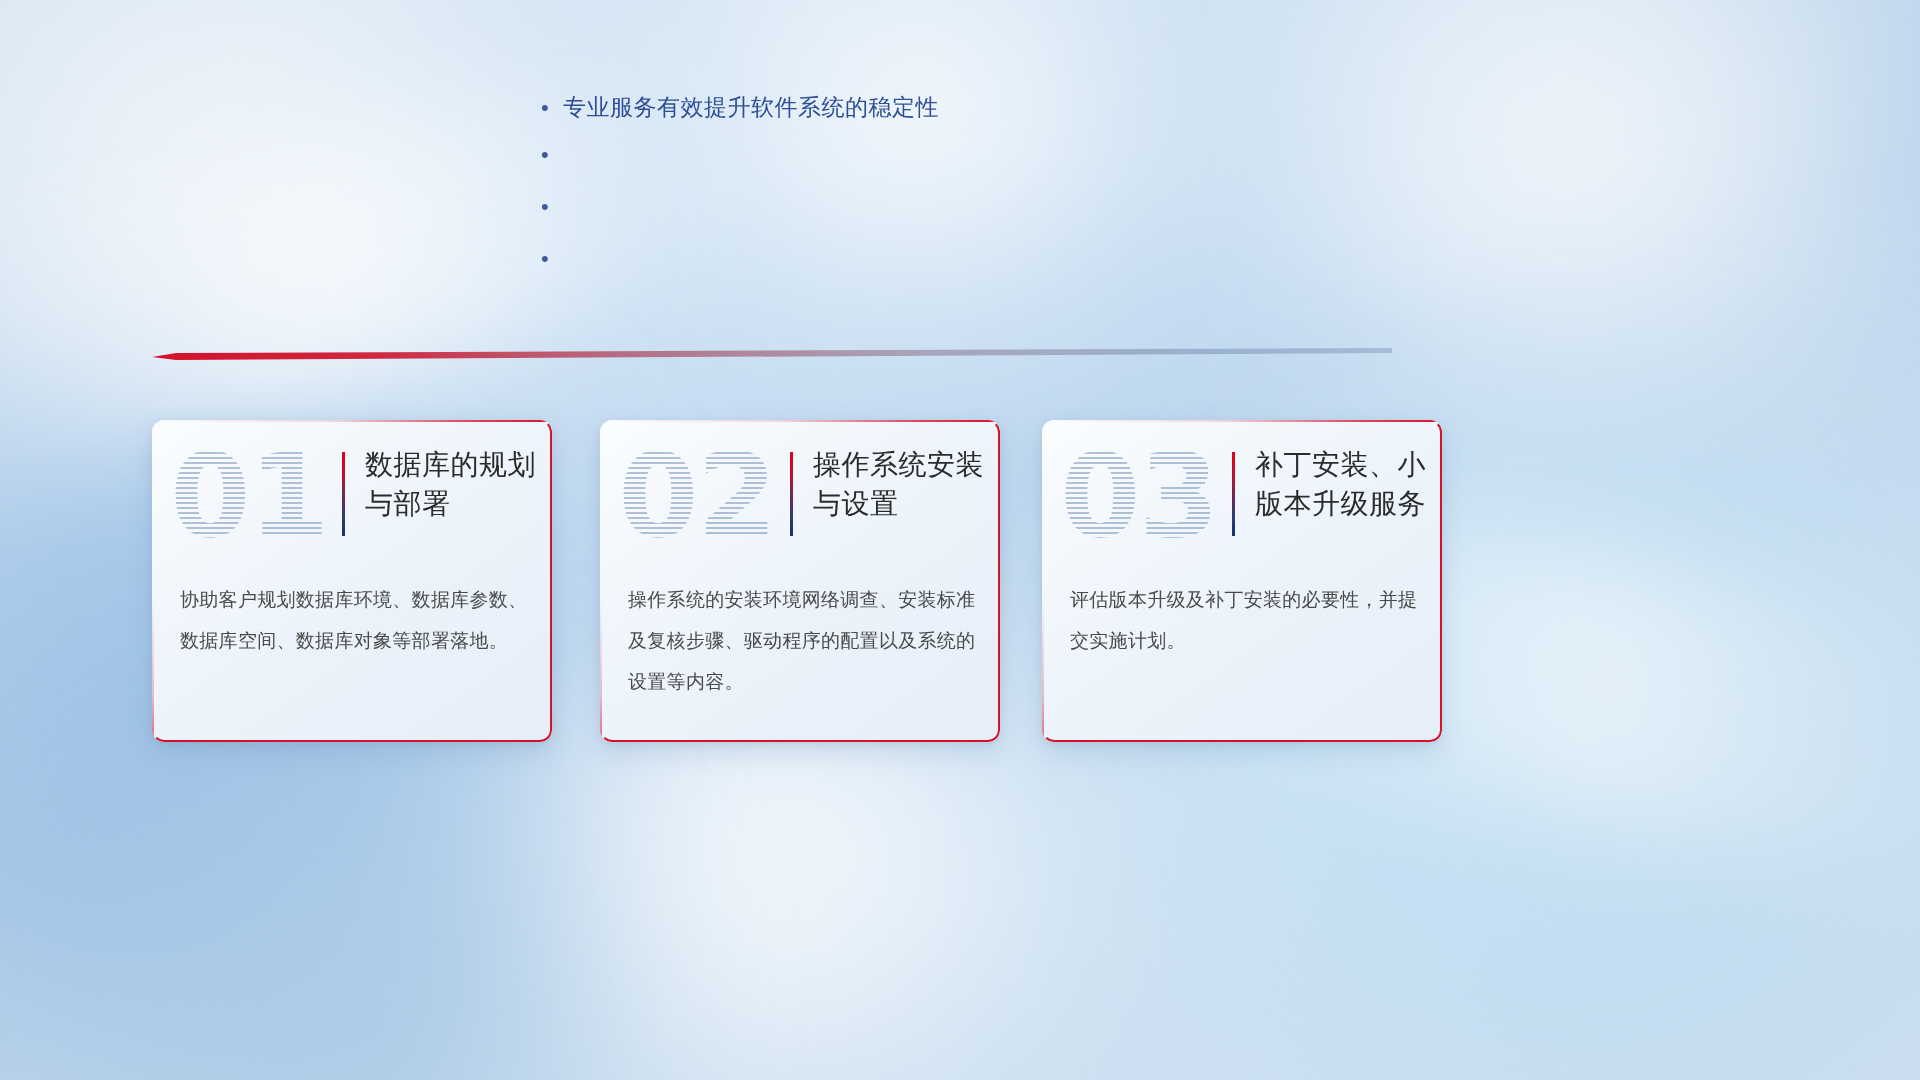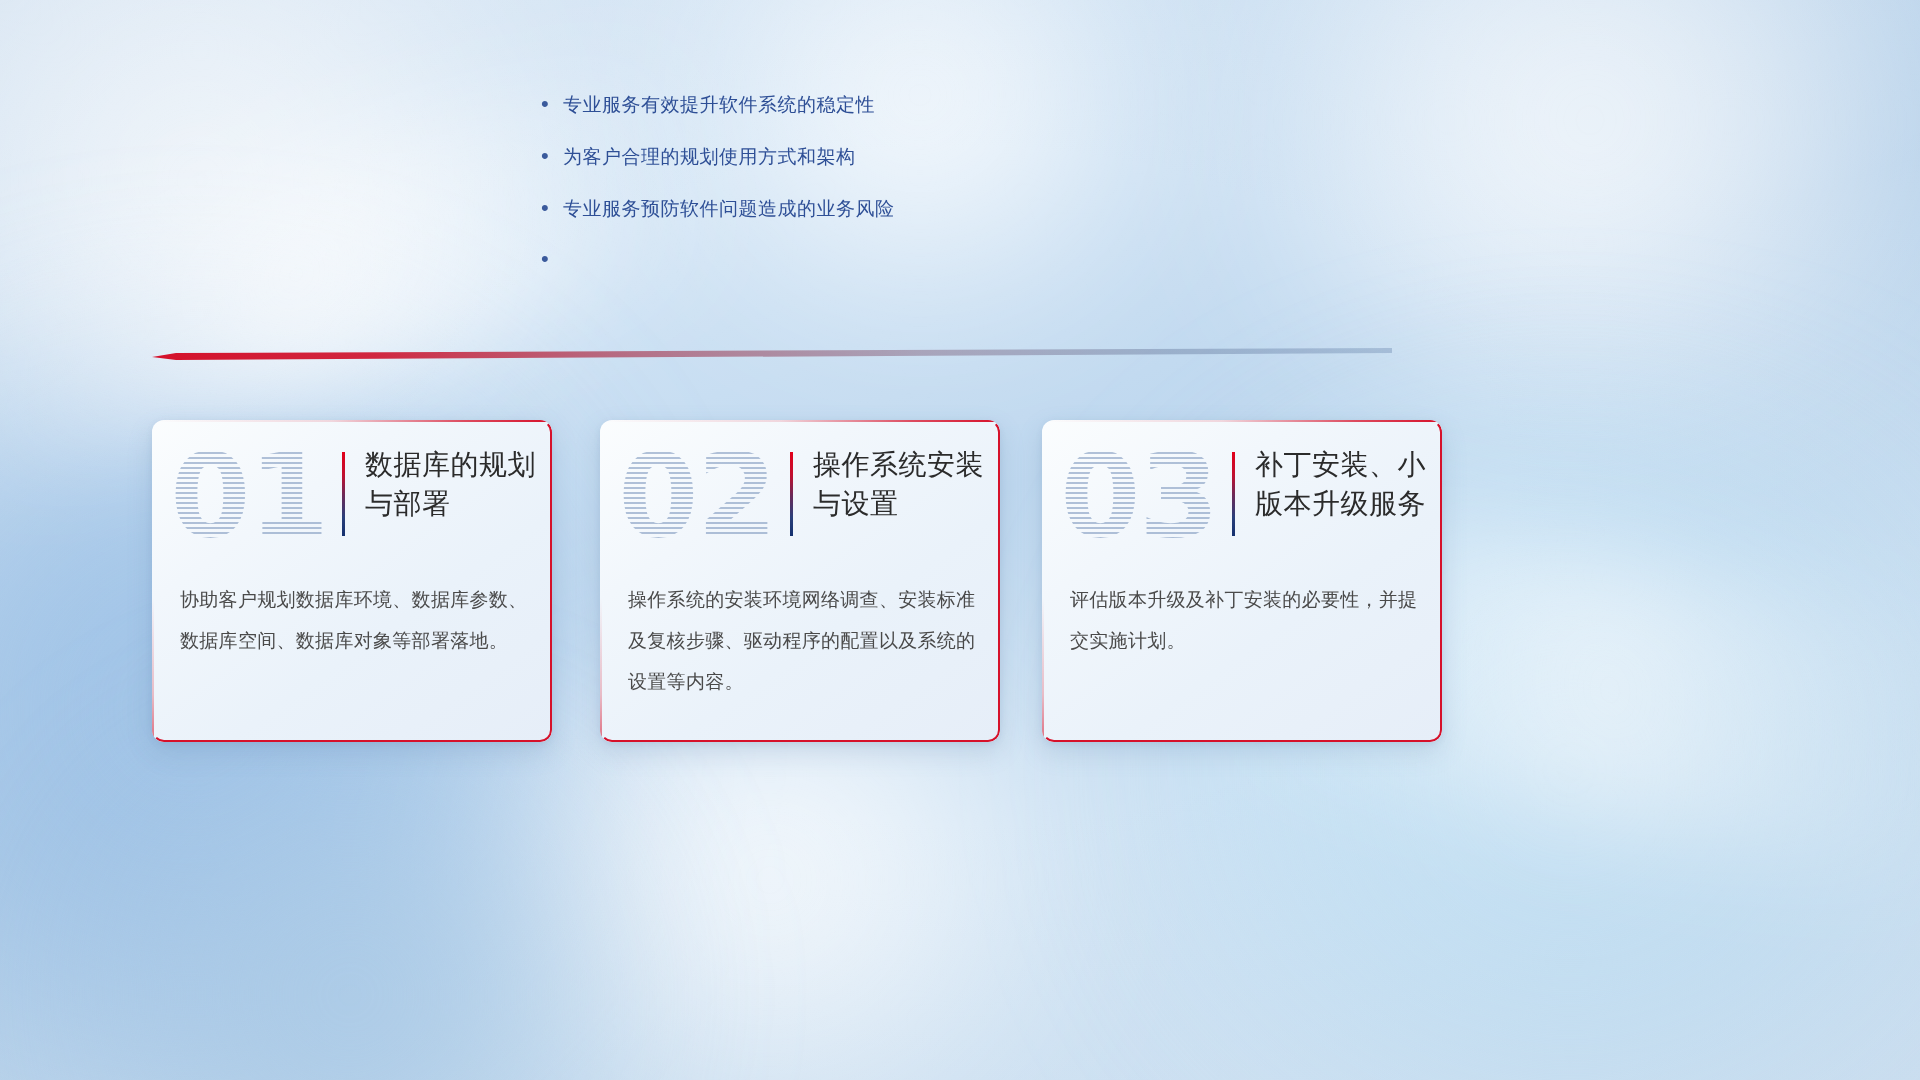--- a/index.html
+++ b/index.html
@@ -53,21 +53,21 @@
   }
   .bullet-row {
     display:flex; align-items:baseline;
     height:52px; margin-bottom:0;
   }
   .bullet-dot {
     width:28px; flex:0 0 28px; font-size:22px; line-height:1;
     color:#3a5a9c; text-align:left; padding-left:6px;
   }
   .bullet-text {
-    font-size:19px; color:#2e4f96; letter-spacing:.5px;
+    font-size:23px; color:#2e4f96; letter-spacing:.5px;
     font-weight:500; white-space:nowrap;
   }
 
   
   #divider {
     position:absolute; left:152px; top:348px; width:1240px; height:16px;
   }
 
   
   #cards { position:absolute; left:0; top:420px; width:1920px; height:330px; }
@@ -156,26 +156,24 @@
 
 <div id="bullets">
 
   <div class="bullet-row">
     <span class="bullet-dot">•</span>
     <span class="bullet-text">专业服务有效提升软件系统的稳定性</span>
   </div>
 
   <div class="bullet-row">
     <span class="bullet-dot">•</span>
-    <span class="bullet-text">为客户合理的规划使用方式和架构</span>
-  </div>
-
-  <div class="bullet-row">
-    <span class="bullet-dot">•</span>
-    <span class="bullet-text">专业服务预防软件问题造成的业务风险</span>
+  </div>
+
+  <div class="bullet-row">
+    <span class="bullet-dot">•</span>
   </div>
 
   <div class="bullet-row">
     <span class="bullet-dot">•</span>
   </div>
 
 </div>
 
 <div id="divider">
   <svg width="1240" height="16" viewBox="0 0 1240 16" preserveAspectRatio="none">

